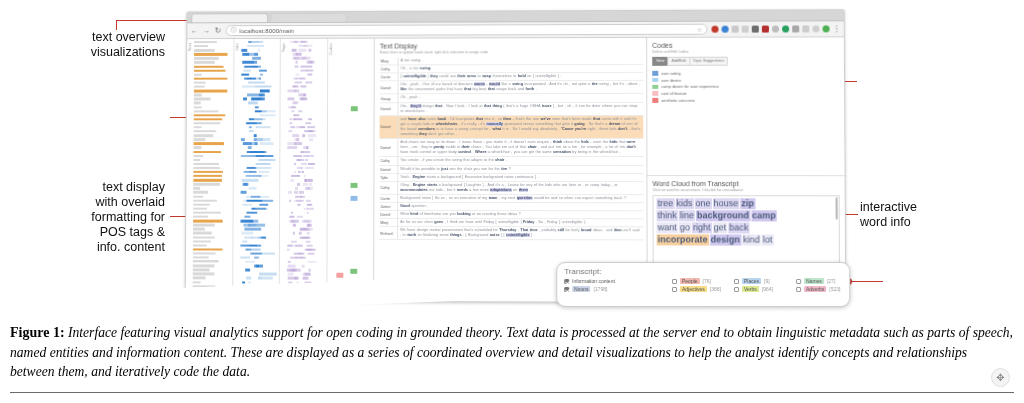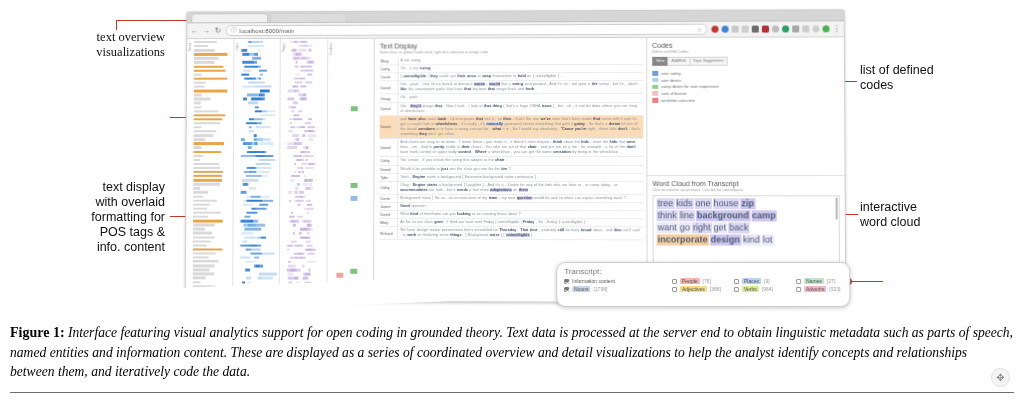--- a/index.html
+++ b/index.html
@@ -255,32 +255,30 @@
     background: #f4f4f4; border: 1px solid #e0e0e0;
     display:flex; align-items:center; justify-content:center;
     color:#8b8b8b; font-size: 10px; line-height: 10px;
   }
 </style>
 </head>
 <body>
 
 <div id="root">
 
-  <div class="anno right" style="left:20px; top:30px; width:145px;font-family:Liberation Serif, serif;">text overview
+  <div class="anno right" style="left:20px; top:30px; width:145px;">text overview
 visualizations</div>
   <div class="anno right" style="left:14px; top:180px; width:151px;">text display
 with overlaid
 formatting for
 POS tags &amp;
 info. content</div>
 
-  <div class="anno left" style="left:860px; top:63px; width:160px;">list of defined
-codes</div>
   <div class="anno left" style="left:860px; top:200px; width:160px;">interactive
-word cloud</div>
+word info</div>
 
   <div class="leader" style="left:116px; top:20px; width:197px;"></div>
   <div class="leader vert" style="left:116px; top:20px; height:10px;"></div>
   <div class="leader vert" style="left:214px; top:20px; height:12px;"></div>
   <div class="leader vert" style="left:266px; top:20px; height:13px;"></div>
   <div class="leader vert" style="left:312px; top:20px; height:13px;"></div>
   <div class="dot" style="left:212px; top:29px;"></div>
   <div class="dot" style="left:263px; top:30px;"></div>
   <div class="dot" style="left:309px; top:31px;"></div>
 

